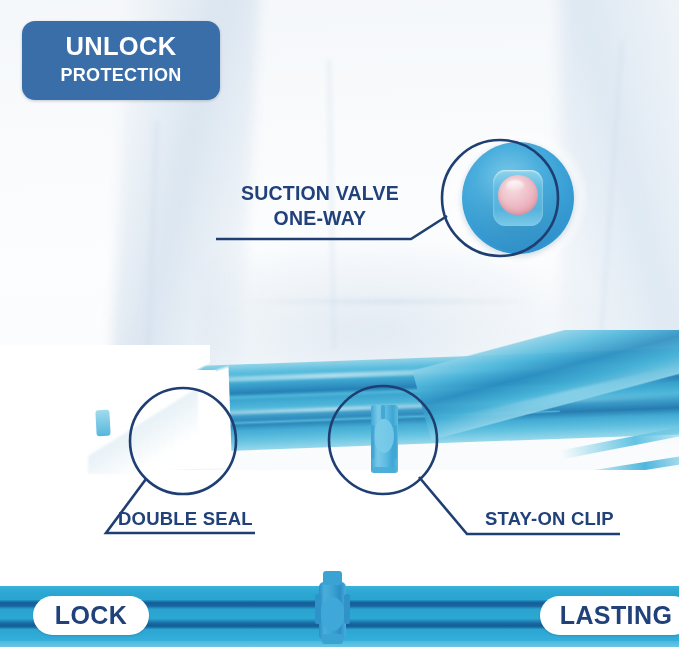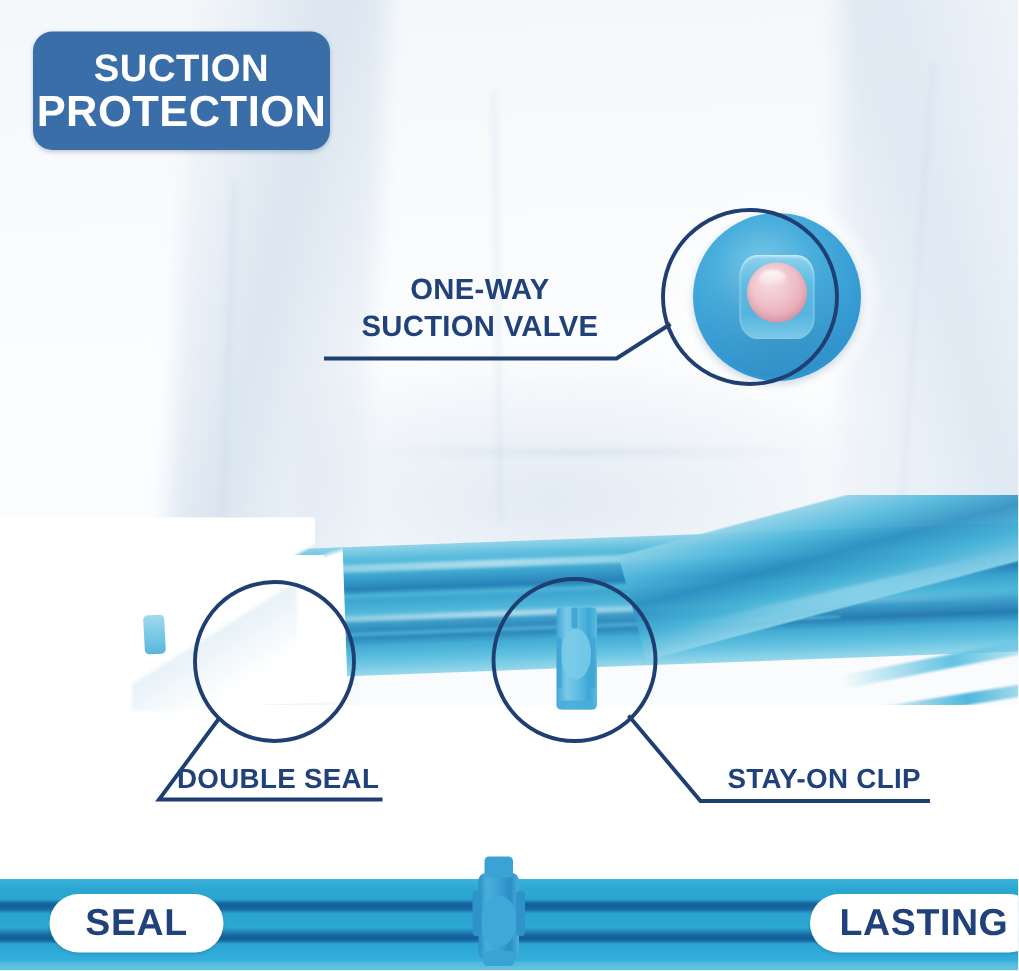--- a/index.html
+++ b/index.html
@@ -182,21 +182,21 @@
     display:flex; flex-direction:column;
     align-items:center; justify-content:center;
   }
   .badge-line {
     color:#ffffff;
     font-weight:bold;
     font-size:25.5px;
     line-height:29px;
     letter-spacing:0.3px;
   }
-  .badge-line.l2 { font-size:29px; }
+  .badge-line.l2 { font-size:18px; }
 
   
   .lockbar {
     position:absolute; left:0; top:586px; width:679px; height:61px;
     overflow:hidden;
     background:
       linear-gradient(180deg,
         #3bb2d9 0%,
         #2ba7d2 11%,
         #2aa5d1 22%,
@@ -313,41 +313,41 @@
     <path d="M216 239 L411 239 L447 216" fill="none" stroke="#1f3f73" stroke-width="2.6"></path>
 
     <circle cx="183" cy="441" r="53" fill="none" stroke="#1f3f73" stroke-width="2.6"></circle>
     <path d="M146 479 L106 533 L255 533" fill="none" stroke="#1f3f73" stroke-width="2.6"></path>
 
     <circle cx="383" cy="440" r="54" fill="none" stroke="#1f3f73" stroke-width="2.6"></circle>
     <path d="M419 477 L467 534 L620 534" fill="none" stroke="#1f3f73" stroke-width="2.6"></path>
   </svg>
 
   <div class="label label-valve">
+    <div>SUCTION VALVE</div>
     <div>ONE-WAY</div>
-    <div>SUCTION VALVE</div>
   </div>
 
   <div class="label label-stay-clip">STAY-ON CLIP</div>
 
   <div class="label label-double-seal">DOUBLE SEAL</div>
 
   <div class="badge">
-    <div class="badge-line">SUCTION</div>
+    <div class="badge-line">UNLOCK</div>
     <div class="badge-line l2">PROTECTION</div>
   </div>
 
   <div class="lockbar">
     <div class="lockbar-stripe" style="top:14px; height:7px;"></div>
     <div class="lockbar-stripe" style="top:36px; height:7px;"></div>
     <div style="position:absolute; left:0; top:55px; width:679px; height:6px; background:linear-gradient(180deg,#4ab8dd,#6ac6e3);"></div>
   </div>
 
   <div class="pill pill-lock">
-    <span>SEAL</span>
+    <span>LOCK</span>
   </div>
   <div class="pill pill-unlock">
     <span>LASTING</span>
   </div>
 
   <div class="clip-bar">
     <svg width="39" height="85" viewBox="0 0 39 85">
       <defs>
         <linearGradient id="clipB" x1="0" y1="0" x2="1" y2="0">
           <stop offset="0%" stop-color="#2b8ec6"></stop>

